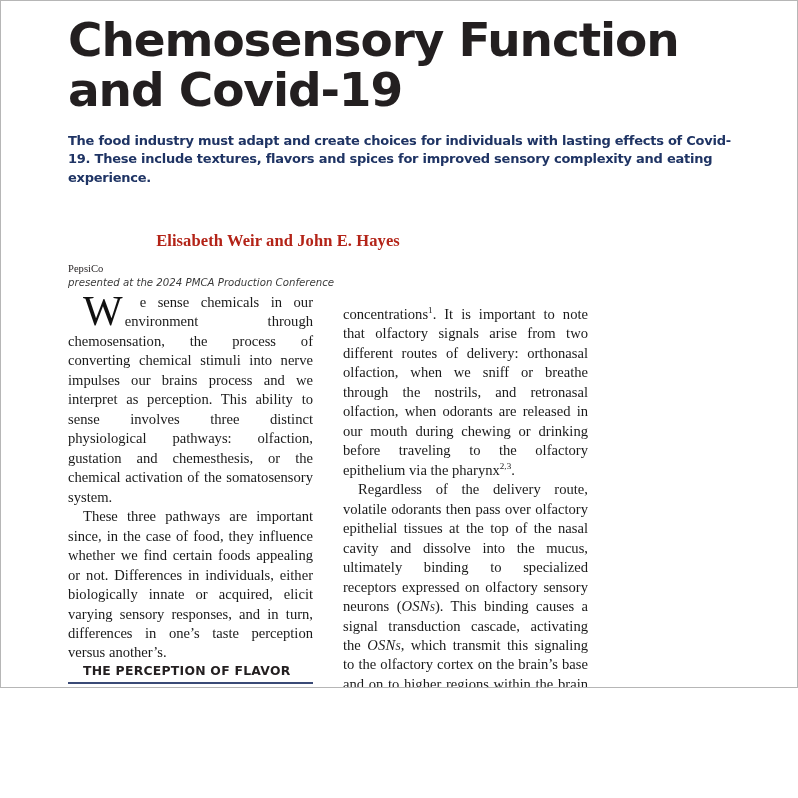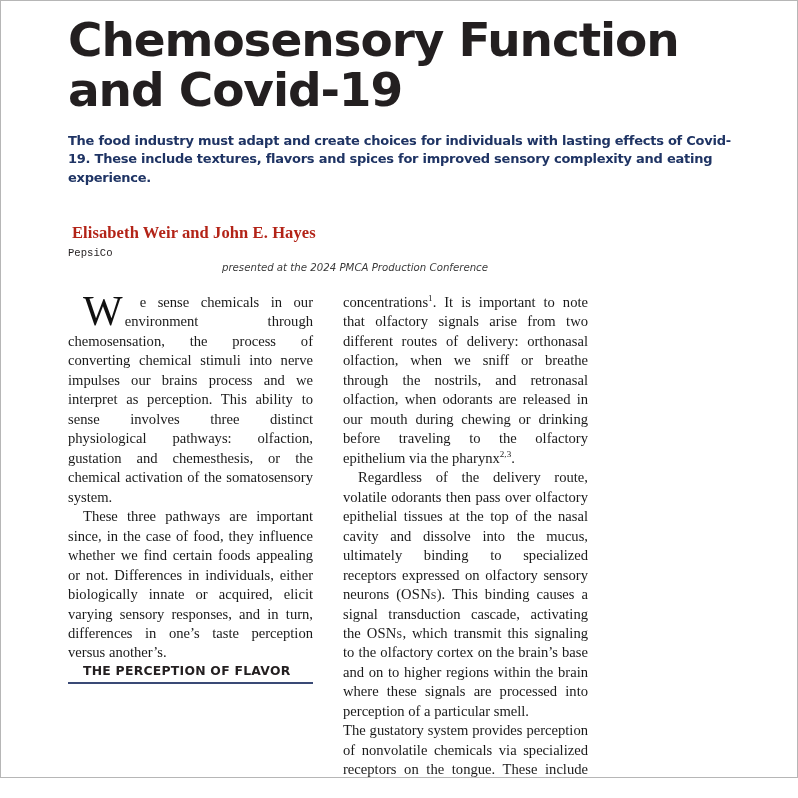--- a/index.html
+++ b/index.html
@@ -3,21 +3,21 @@
 <meta charset="utf-8">
 <style>
   html, body {
     margin: 0;
     padding: 0;
     background: #ffffff;
   }
   .page {
     position: relative;
     width: 798px;
-    height: 778px;
+    height: 688px;
     background: #ffffff;
     border: 1px solid #b6b6b6;
     box-sizing: border-box;
     overflow: hidden;
     font-family: "Liberation Serif", serif;
   }
 
   
   .masthead {
     position: absolute;
@@ -52,35 +52,35 @@
     left: 67px;
     top: 218px;
     width: 420px;
   }
   .byline-authors {
     font-family: "Liberation Serif", serif;
     font-weight: bold;
     font-size: 16.5px;
     color: #b32317;
     letter-spacing: 0.1px;
-    margin: 4px;
+    margin: 12px;
+    text-align: center;
   }
   .byline-affil {
-    font-family: Liberation Mono, monospace;
+    font-family: Liberation Serif, serif;
     font-size: 10.6px;
     color: #231f20;
     margin: 3px 0 0 0;
   }
   .byline-event {
     font-family: "DejaVu Sans", sans-serif;
     font-style: italic;
     font-size: 10.2px;
     color: #3a3a3a;
     margin: 3px 0 0 0;
-    text-align: right;
   }
 
   
   .cols {
     position: absolute;
     left: 67px;
     top: 292px;
     width: 679px;
     height: 506px;
   }
@@ -94,38 +94,39 @@
     hyphens: none;
   }
   .col-1 { left: 0px;   width: 245px; }
   .col-2 { left: 275px; width: 245px; }
   .col-3 { left: 550px; width: 129px; }
 
   .col p {
     margin: 0;
     text-indent: 15px;
   }
-  .col p.noindent { text-indent: 0; }
+  .col p.noindent { text-indent: 0; margin-top: 12px; }
 
   .dropcap-para {
     text-indent: 0;
   }
   .dropcap {
     float: left;
     font-family: "Liberation Serif", serif;
     font-size: 42px;
     line-height: 0.78;
     padding: 2px 2px 0 0;
     margin-right: 0px;
     color: #111111;
   }
 
   .smallcaps {
     font-variant: small-caps;
     letter-spacing: 0.2px;
+    font-style: italic;
   }
   sup {
     font-size: 0.62em;
     vertical-align: super;
     line-height: 0;
   }
 
   
   .head-major {
     font-family: "DejaVu Sans", sans-serif;

